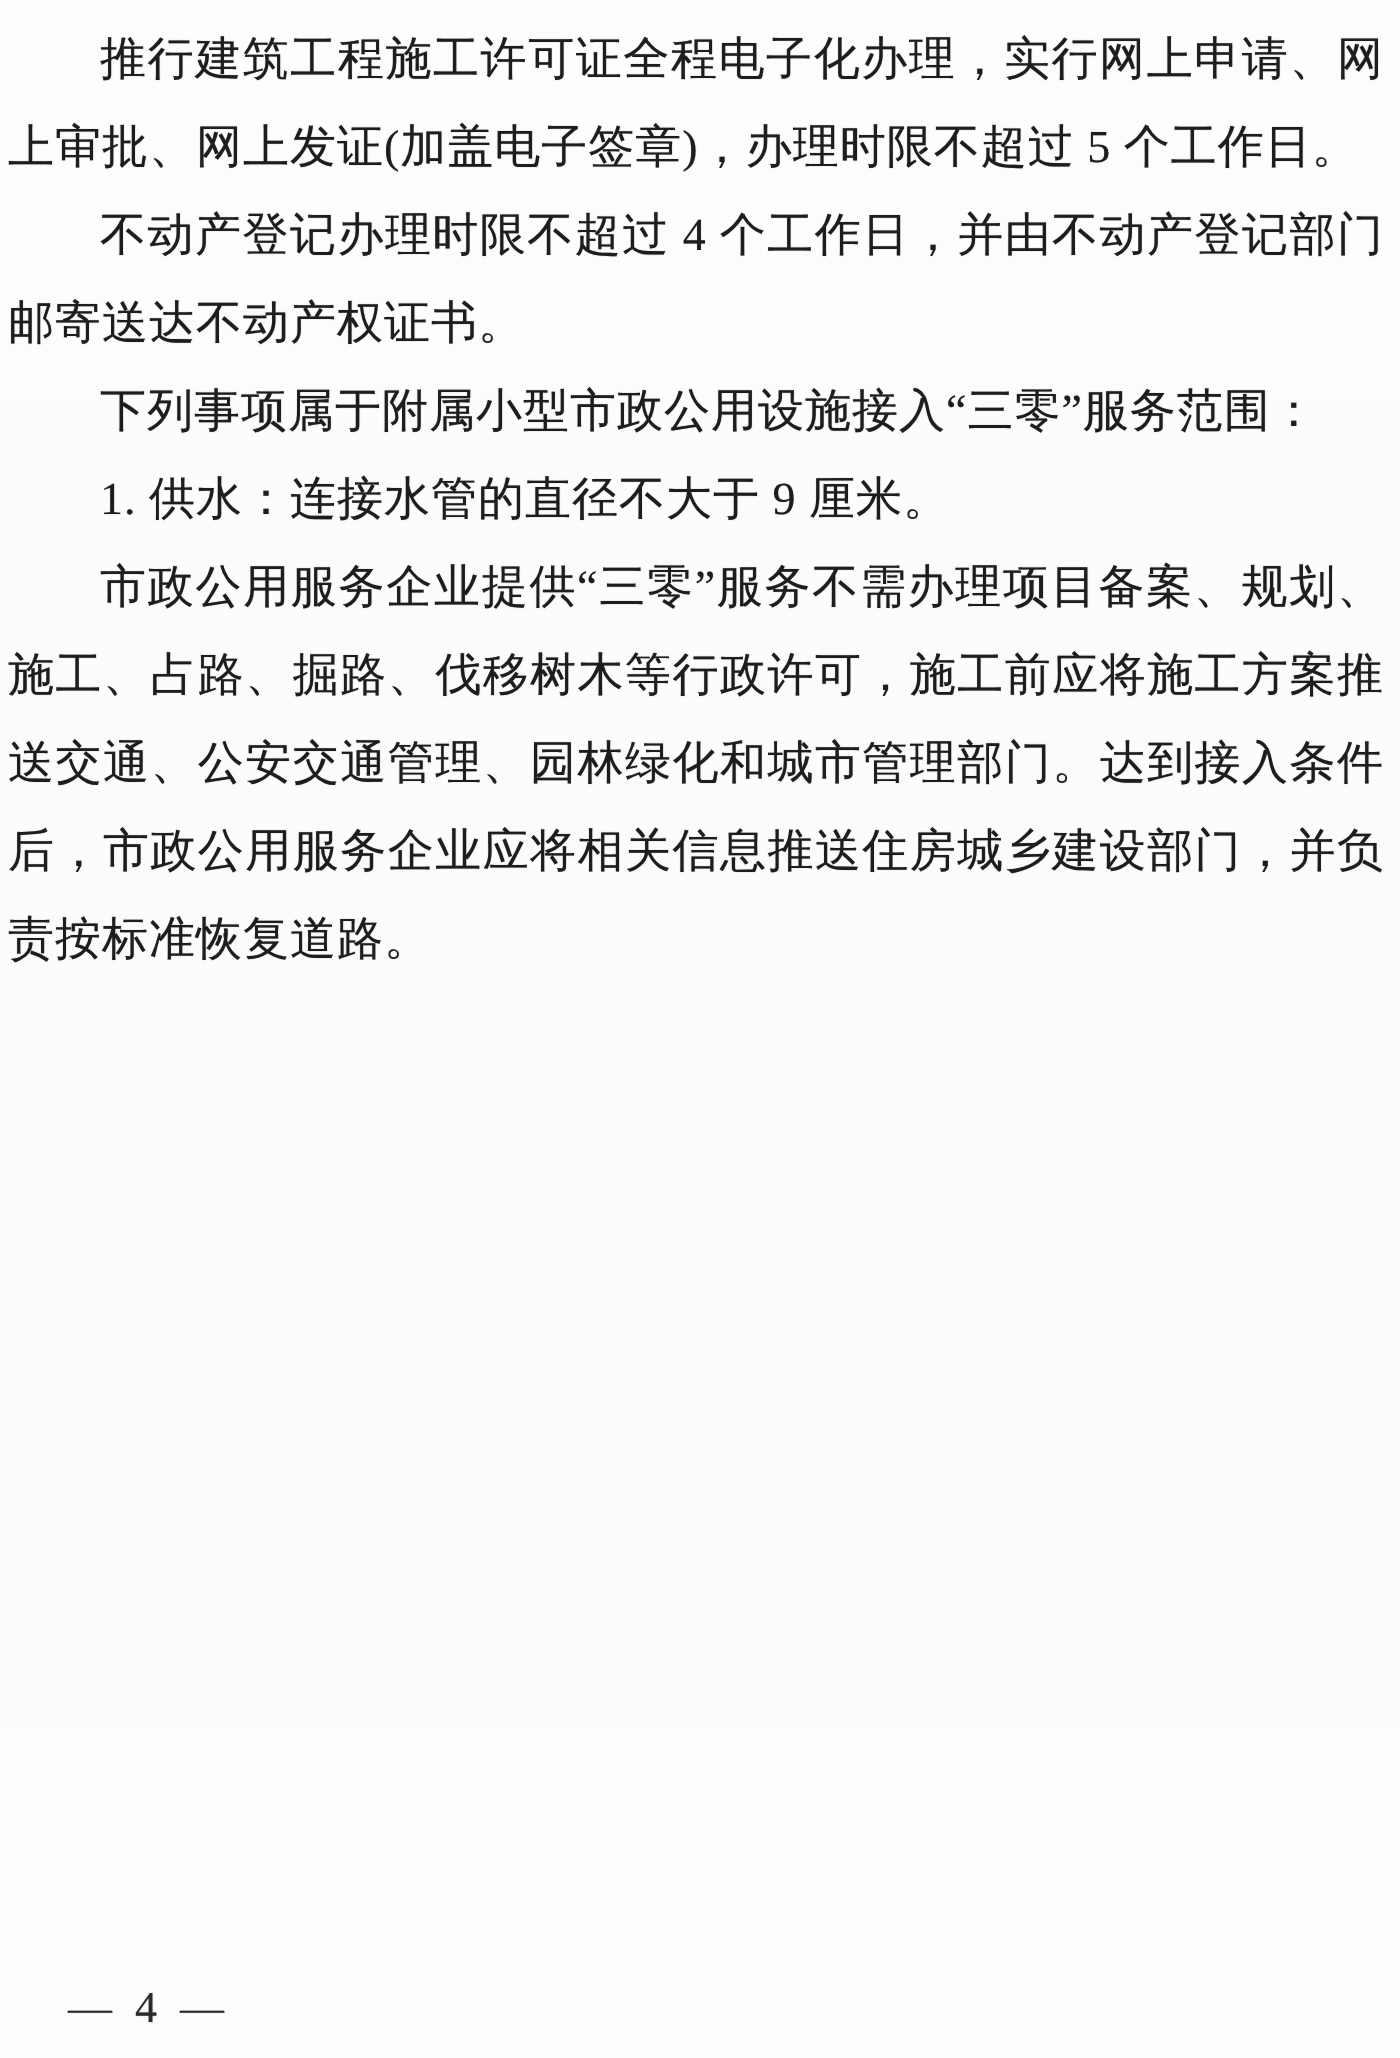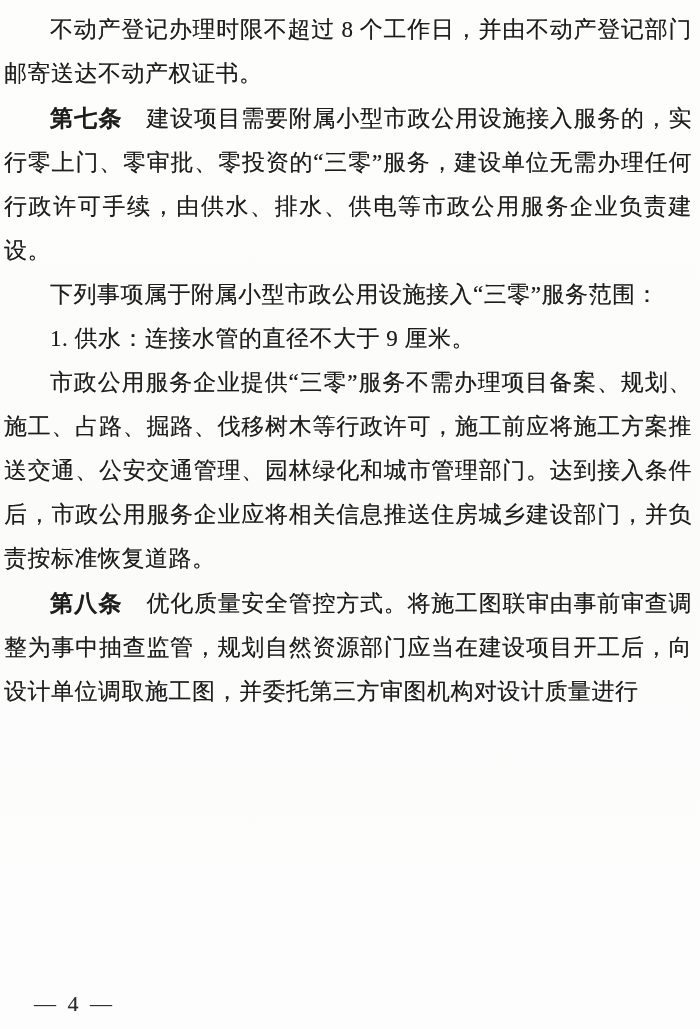--- a/index.html
+++ b/index.html
@@ -46,23 +46,22 @@
     color: #2b2b2b;
     text-shadow: 0 0 0.5px rgba(30,30,30,0.5);
     font-family: "Liberation Serif", "DejaVu Serif", serif;
   }
 </style>
 </head>
 <body>
 
 <div class="page">
   <div class="doc-body">
-      <p class="para">不动产登记办理时限不超过 8 个工作日，并由不动产登记部门邮寄送达不动产权证书。</p>
-      <p class="para"><span class="term">第七条</span>　建设项目需要附属小型市政公用设施接入服务的，实行零上门、零审批、零投资的“三零”服务，建设单位无需办理任何行政许可手续，由供水、排水、供电等市政公用服务企业负责建设。</p>
+      <p class="para">推行建筑工程施工许可证全程电子化办理，实行网上申请、网上审批、网上发证(加盖电子签章)，办理时限不超过 5 个工作日。</p>
+      <p class="para">不动产登记办理时限不超过 4 个工作日，并由不动产登记部门邮寄送达不动产权证书。</p>
       <p class="para">下列事项属于附属小型市政公用设施接入“三零”服务范围：</p>
       <p class="para">1. 供水：连接水管的直径不大于 9 厘米。</p>
       <p class="para">市政公用服务企业提供“三零”服务不需办理项目备案、规划、施工、占路、掘路、伐移树木等行政许可，施工前应将施工方案推送交通、公安交通管理、园林绿化和城市管理部门。达到接入条件后，市政公用服务企业应将相关信息推送住房城乡建设部门，并负责按标准恢复道路。</p>
-      <p class="para"><span class="term">第八条</span>　优化质量安全管控方式。将施工图联审由事前审查调整为事中抽查监管，规划自然资源部门应当在建设项目开工后，向设计单位调取施工图，并委托第三方审图机构对设计质量进行</p>
     </div>
   <div class="footer">
     <span>— 4 —</span>
   </div>
 </div>
 
 </body></html>

